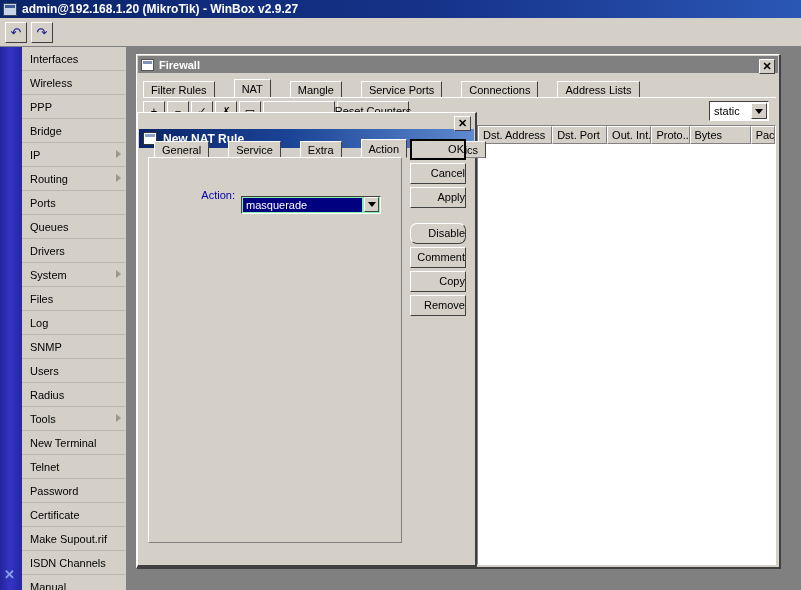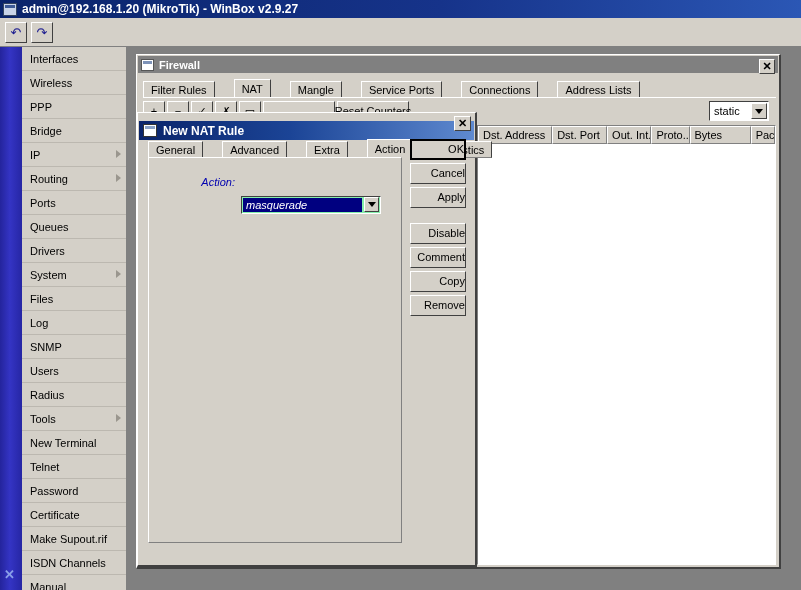--- a/index.html
+++ b/index.html
@@ -205,21 +205,21 @@
   
   .dlg {
     position: absolute; left: 137px; top: 112px;
     width: 340px; height: 455px;
     background: #d4d0c8;
     border-top: 1px solid #ffffff; border-left: 1px solid #ffffff;
     border-right: 2px solid #404040; border-bottom: 2px solid #404040;
     box-sizing: border-box;
   }
   .dlg-title {
-    position: absolute; left: 1px; top: 8px; right: 1px; height: 19px;
+    position: absolute; left: 1px; top: 16px; right: 1px; height: 19px;
     background: linear-gradient(to right, #0a246a 0%, #1b4496 45%, #5f8ad0 100%);
     color: #ffffff; font-weight: bold; font-size: 12px;
     display: flex; align-items: center; padding-left: 4px;
     box-sizing: border-box;
   }
   .dlg-title .ticon {
     width: 14px; height: 13px; margin-right: 6px;
     background: #ffffff; border: 1px solid #333;
     box-sizing: border-box; position: relative;
   }
@@ -230,32 +230,32 @@
   .dlg-close {
     position: absolute; right: 4px; top: 3px;
     width: 17px; height: 15px;
     background: #d4d0c8;
     border-top: 1px solid #ffffff; border-left: 1px solid #ffffff;
     border-right: 1px solid #404040; border-bottom: 1px solid #404040;
     box-sizing: border-box;
     font-size: 11px; font-weight: bold; line-height: 13px; text-align: center;
   }
   .dlg-tabs {
-    position: absolute; left: 10px; top: 26px; height: 19px; display: flex; align-items: flex-end;
+    position: absolute; left: 16px; top: 26px; height: 19px; display: flex; align-items: flex-end;
   }
   .dlg-panel {
     position: absolute; left: 10px; top: 44px; width: 254px; height: 386px;
     background: #d4d0c8;
     border-top: 1px solid #ffffff; border-left: 1px solid #ffffff;
     border-right: 1px solid #808080; border-bottom: 1px solid #808080;
     box-sizing: border-box;
   }
   .field-row {
     position: absolute; left: 0; top: 18px; width: 254px;
-    display: flex; align-items: flex-start; font-style: italic;
+    display: flex; align-items: center;
   }
   .field-label {
     width: 92px; text-align: right; padding-right: 6px;
     color: #0000b0; font-size: 11px;
     box-sizing: border-box;
   }
   .combo {
     position: relative;
     width: 140px; height: 18px;
     background: #86efac;
@@ -289,21 +289,21 @@
     border-top: 1px solid #ffffff; border-left: 1px solid #ffffff;
     border-right: 1px solid #404040; border-bottom: 1px solid #404040;
     box-sizing: border-box;
     font-size: 11px; line-height: 19px; text-align: right;
     color: #000;
   }
   .dbtn.default {
     border: 2px solid #000000;
     line-height: 17px;
   }
-  .dbtn.gap { margin-top: 15px; }
+  .dbtn.gap { margin-top: 15px; border-radius: 7px; }
 
   .dlg-status {
     position: absolute; left: 6px; bottom: 6px; width: 322px; height: 16px;
     display: flex;
   }
   .dlg-status .cell {
     height: 16px; line-height: 14px;
     background: #d4d0c8;
     border-top: 1px solid #808080; border-left: 1px solid #808080;
     border-right: 1px solid #ffffff; border-bottom: 1px solid #ffffff;
@@ -407,21 +407,21 @@
 
   <div class="dlg">
     <div class="dlg-title">
       <span class="ticon"></span>
       <span>New NAT Rule</span>
     </div>
     <div class="dlg-close">✕</div>
 
     <div class="dlg-tabs" id="dlg-tabs">
         <div class="tab">General</div>
-        <div class="tab">Advanced</div>
+        <div class="tab">Service</div>
         <div class="tab">Extra</div>
         <div class="tab sel">Action</div>
         <div class="tab">Statistics</div>
       </div>
 
     <div class="dlg-panel">
       <div class="field-row">
         <span class="field-label">Action:</span>
         <span class="combo">
           <span class="val">masquerade</span>

